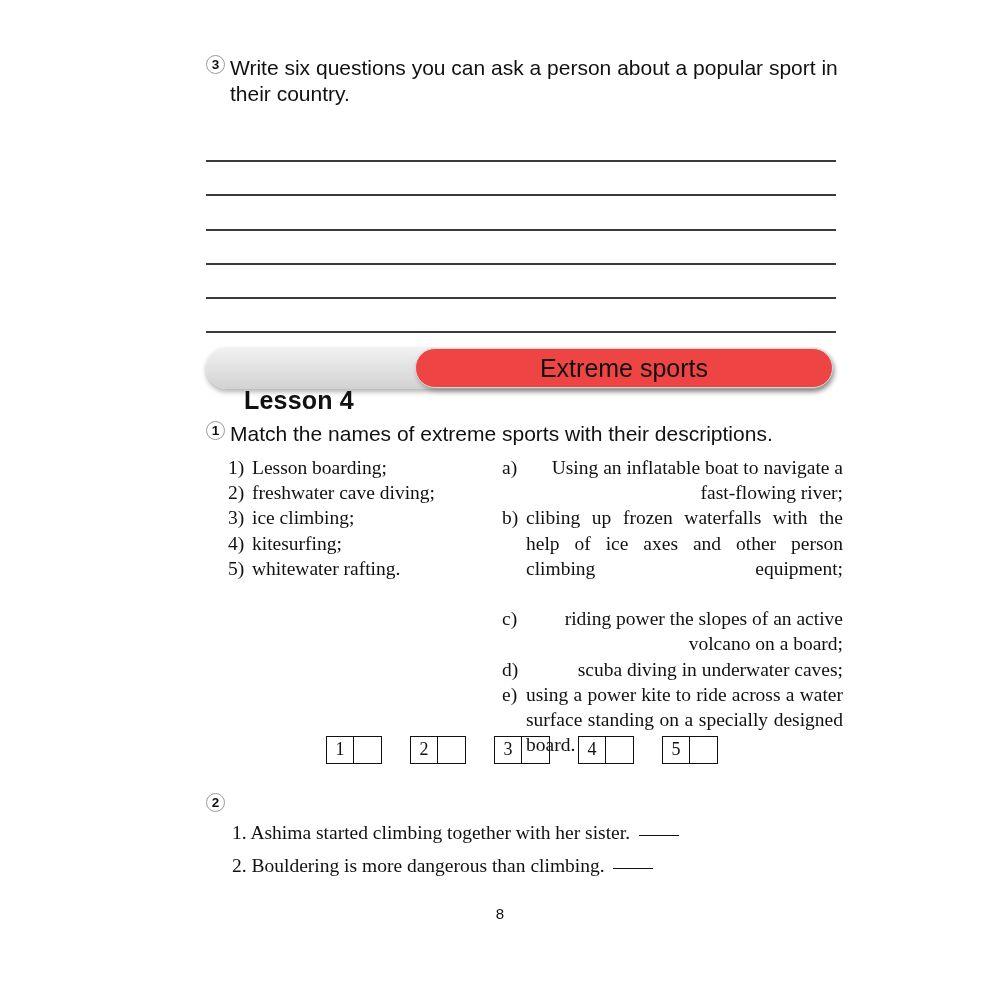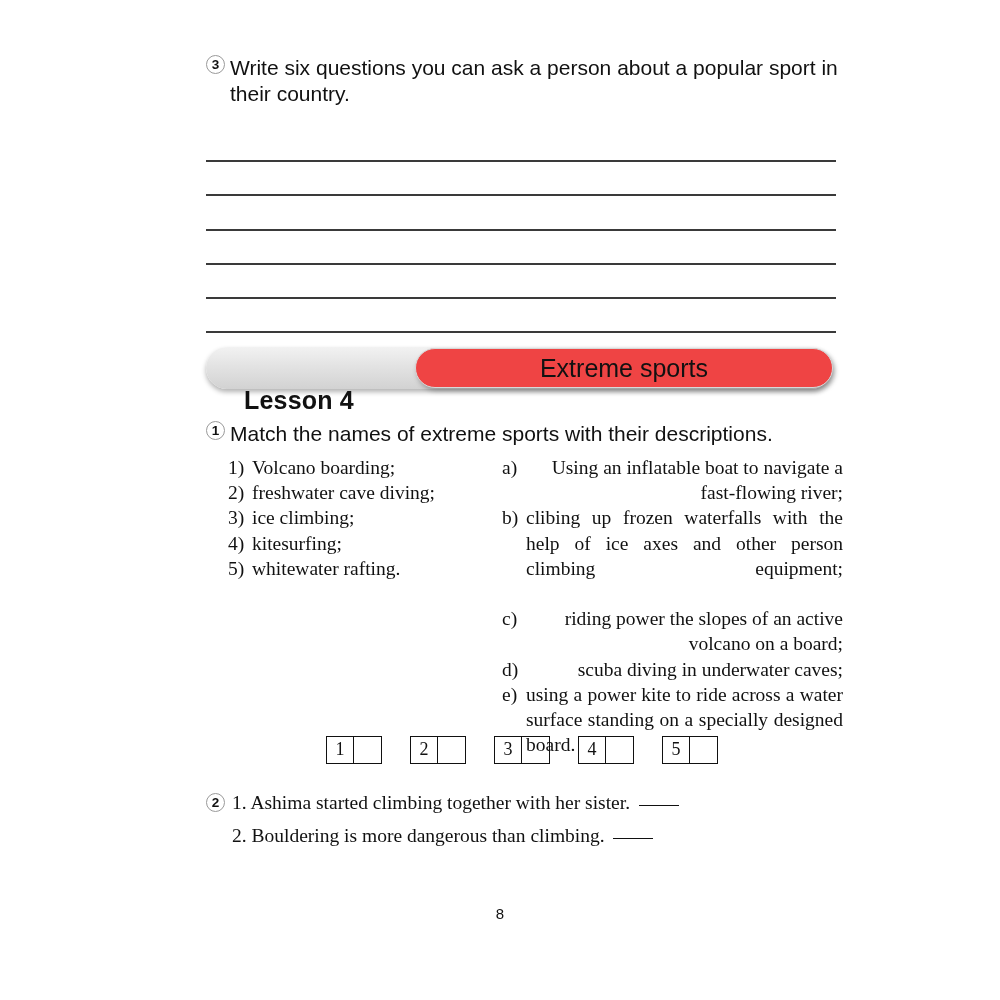--- a/index.html
+++ b/index.html
@@ -191,21 +191,21 @@
   
   #task2 {
     position: absolute;
     left: 206px;
     top: 793px;
     width: 632px;
   }
   #statements {
     position: absolute;
     left: 232px;
-    top: 786px;
+    top: 816px;
     width: 610px;
   }
   .statement {
     font-family: "Liberation Serif", serif;
     font-size: 19.5px;
     line-height: 33px;
     color: #111;
     white-space: nowrap;
   }
   .blank {
@@ -257,21 +257,21 @@
 
   <div id="task1" class="ex-row">
     <span class="ex-num">1</span>
     <span class="ex-text">Match the names of extreme sports with their descriptions.</span>
   </div>
 
   <div id="match-columns">
     <div class="col-left">
       <div class="serif-item">
         <span class="mark">1)</span>
-        <span class="body">Volcano boarding;</span>
+        <span class="body">Lesson boarding;</span>
       </div>
       <div class="serif-item">
         <span class="mark">2)</span>
         <span class="body">freshwater cave diving;</span>
       </div>
       <div class="serif-item">
         <span class="mark">3)</span>
         <span class="body">ice climbing;</span>
       </div>
       <div class="serif-item">

